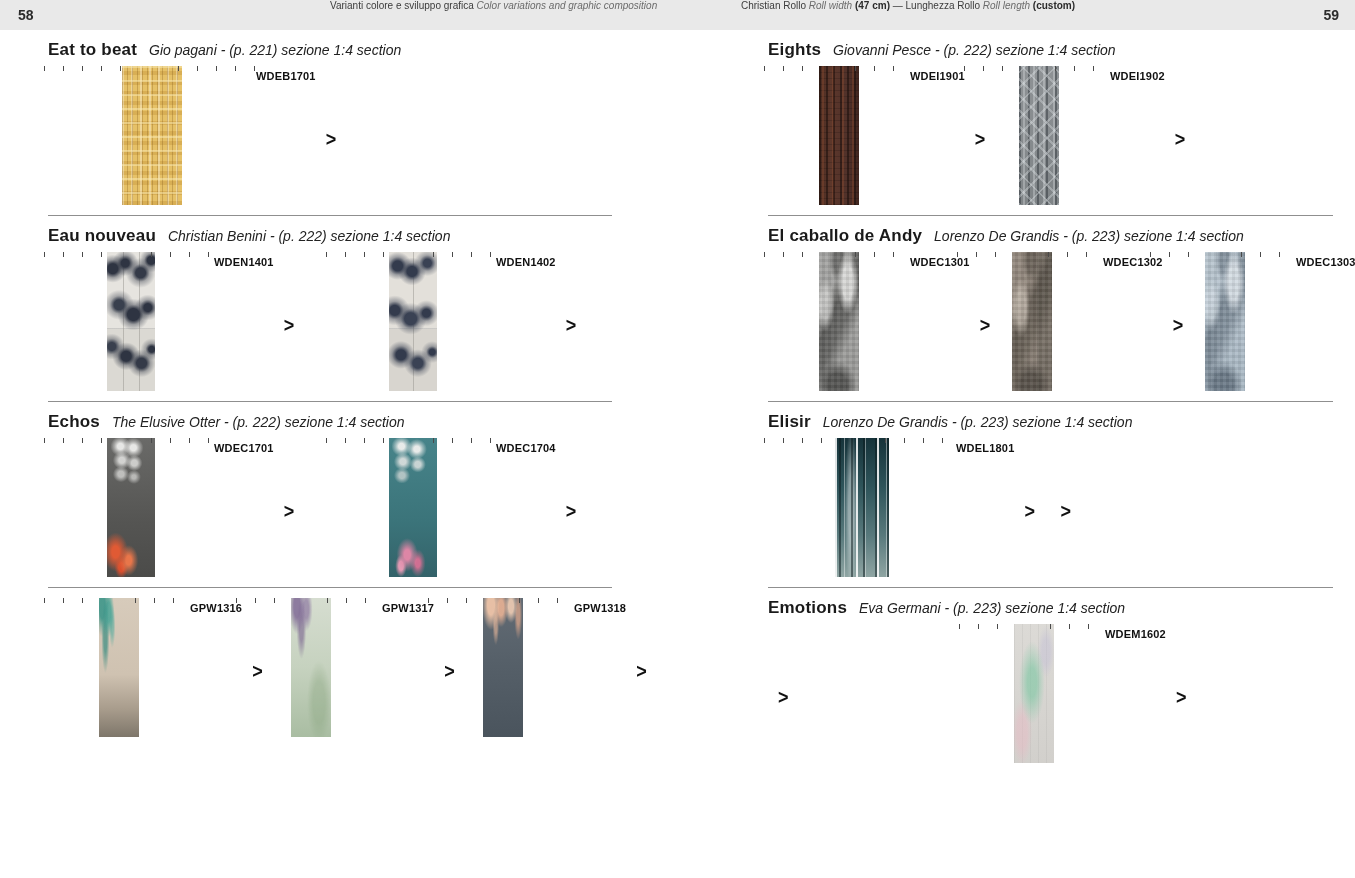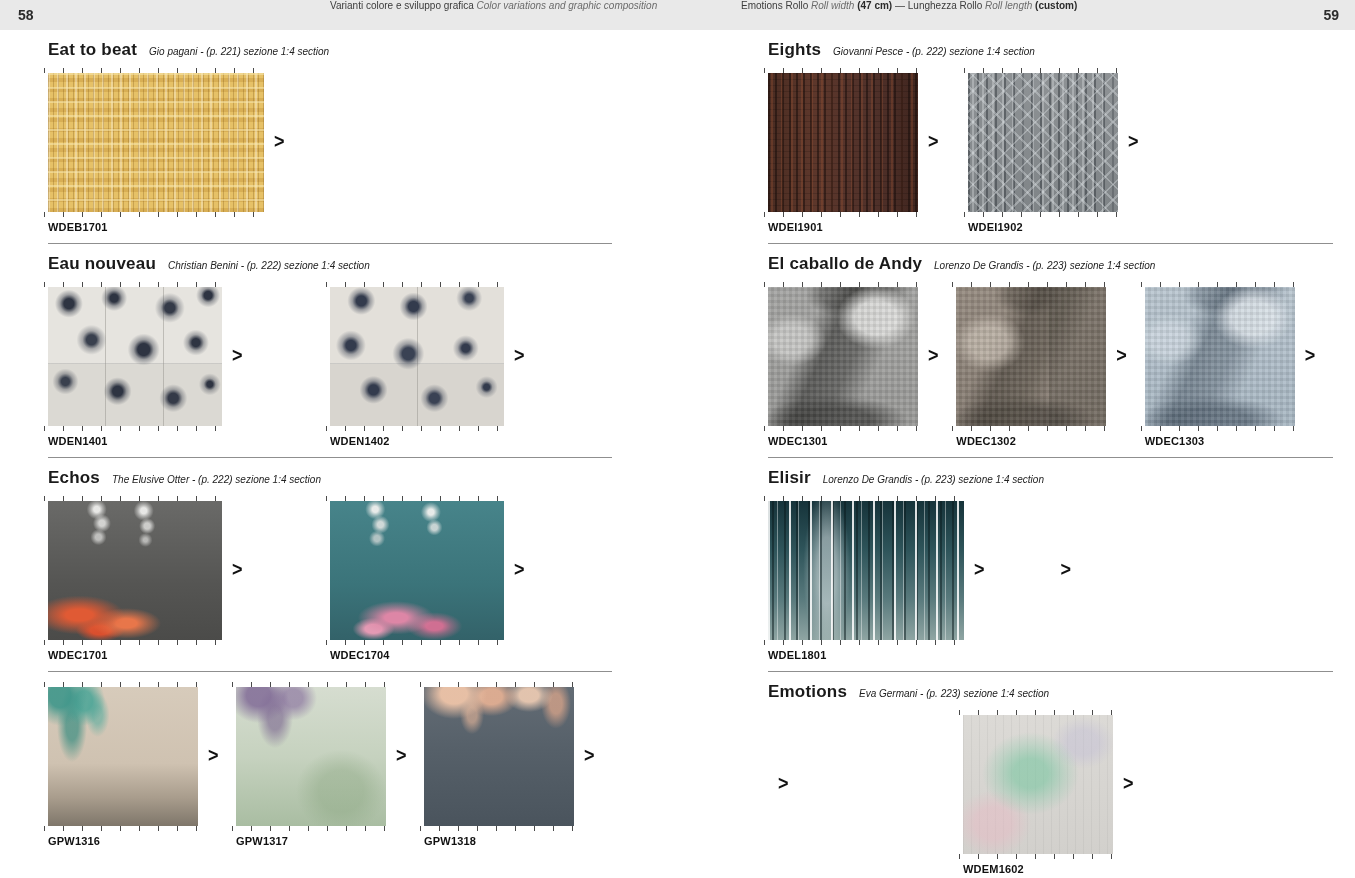--- a/index.html
+++ b/index.html
@@ -17,24 +17,24 @@
   .hdr .cap-r{left:741px;}
   .hdr .it{font-style:italic;color:#6b6b6b;}
   .hdr b{color:#2b2b2b;margin-top:27px;}
   
   .col{position:absolute;top:30px;}
   .col-left{left:48px;width:564px;}
   .col-right{left:768px;width:565px;}
   
   .sec{padding-top:10px;}
   .sec h2{margin:0 0 6px 0;font-size:17px;line-height:20px;font-weight:bold;letter-spacing:.2px;}
-  .sec h2 .m{font-size:10px;font-weight:normal;font-style:italic;margin-left:7px;color:#222;letter-spacing:0;}
+  .sec h2 .m{font-size:14px;font-weight:normal;font-style:italic;margin-left:7px;color:#222;letter-spacing:0;}
   .row{display:flex;align-items:flex-start;}
   .item{display:flex;align-items:flex-start;}
-  .swcol{display:flex;flex-direction:column;}
+  .swcol{display:flex;flex-direction:row;}
   .ruler{height:5px;width:calc(100% + 8px);margin-left:-4px;
          background:repeating-linear-gradient(90deg,#4a4a4a 0 1px,transparent 1px 19px);}
   .swatch{height:139px;width:150px;}
   .code{font-size:11px;font-weight:bold;margin-top:4px;letter-spacing:.2px;color:#111;}
   .chev{margin-left:10px;margin-top:64px;font-size:18px;font-weight:900;color:#111;
         transform:scaleY(1.15);cursor:pointer;line-height:1;}
   .divider{border-bottom:1px solid #8f8f8f;margin-top:10px;}
   
   .sec-l0 .swatch{width:216px;}
   .sec-l1 .item,.sec-l2 .item{width:287px;}
@@ -216,21 +216,21 @@
 </head>
 <body>
 
 <header class="hdr">
   <span class="pg pg-l">58</span>
   <span class="cap cap-l">
     <span>Varianti colore e sviluppo grafica</span>
     <span class="it">Color variations and graphic composition</span>
   </span>
   <span class="cap cap-r">
-    <span>Emotions Rollo</span>
+    <span>Christian Rollo</span>
     <span class="it">Roll width</span>
     <b>(47 cm)</b>
     <span>—</span>
     <span>Lunghezza Rollo</span>
     <span class="it">Roll length</span>
     <b>(custom)</b>
   </span>
   <span class="pg pg-r">59</span>
 </header>
 

